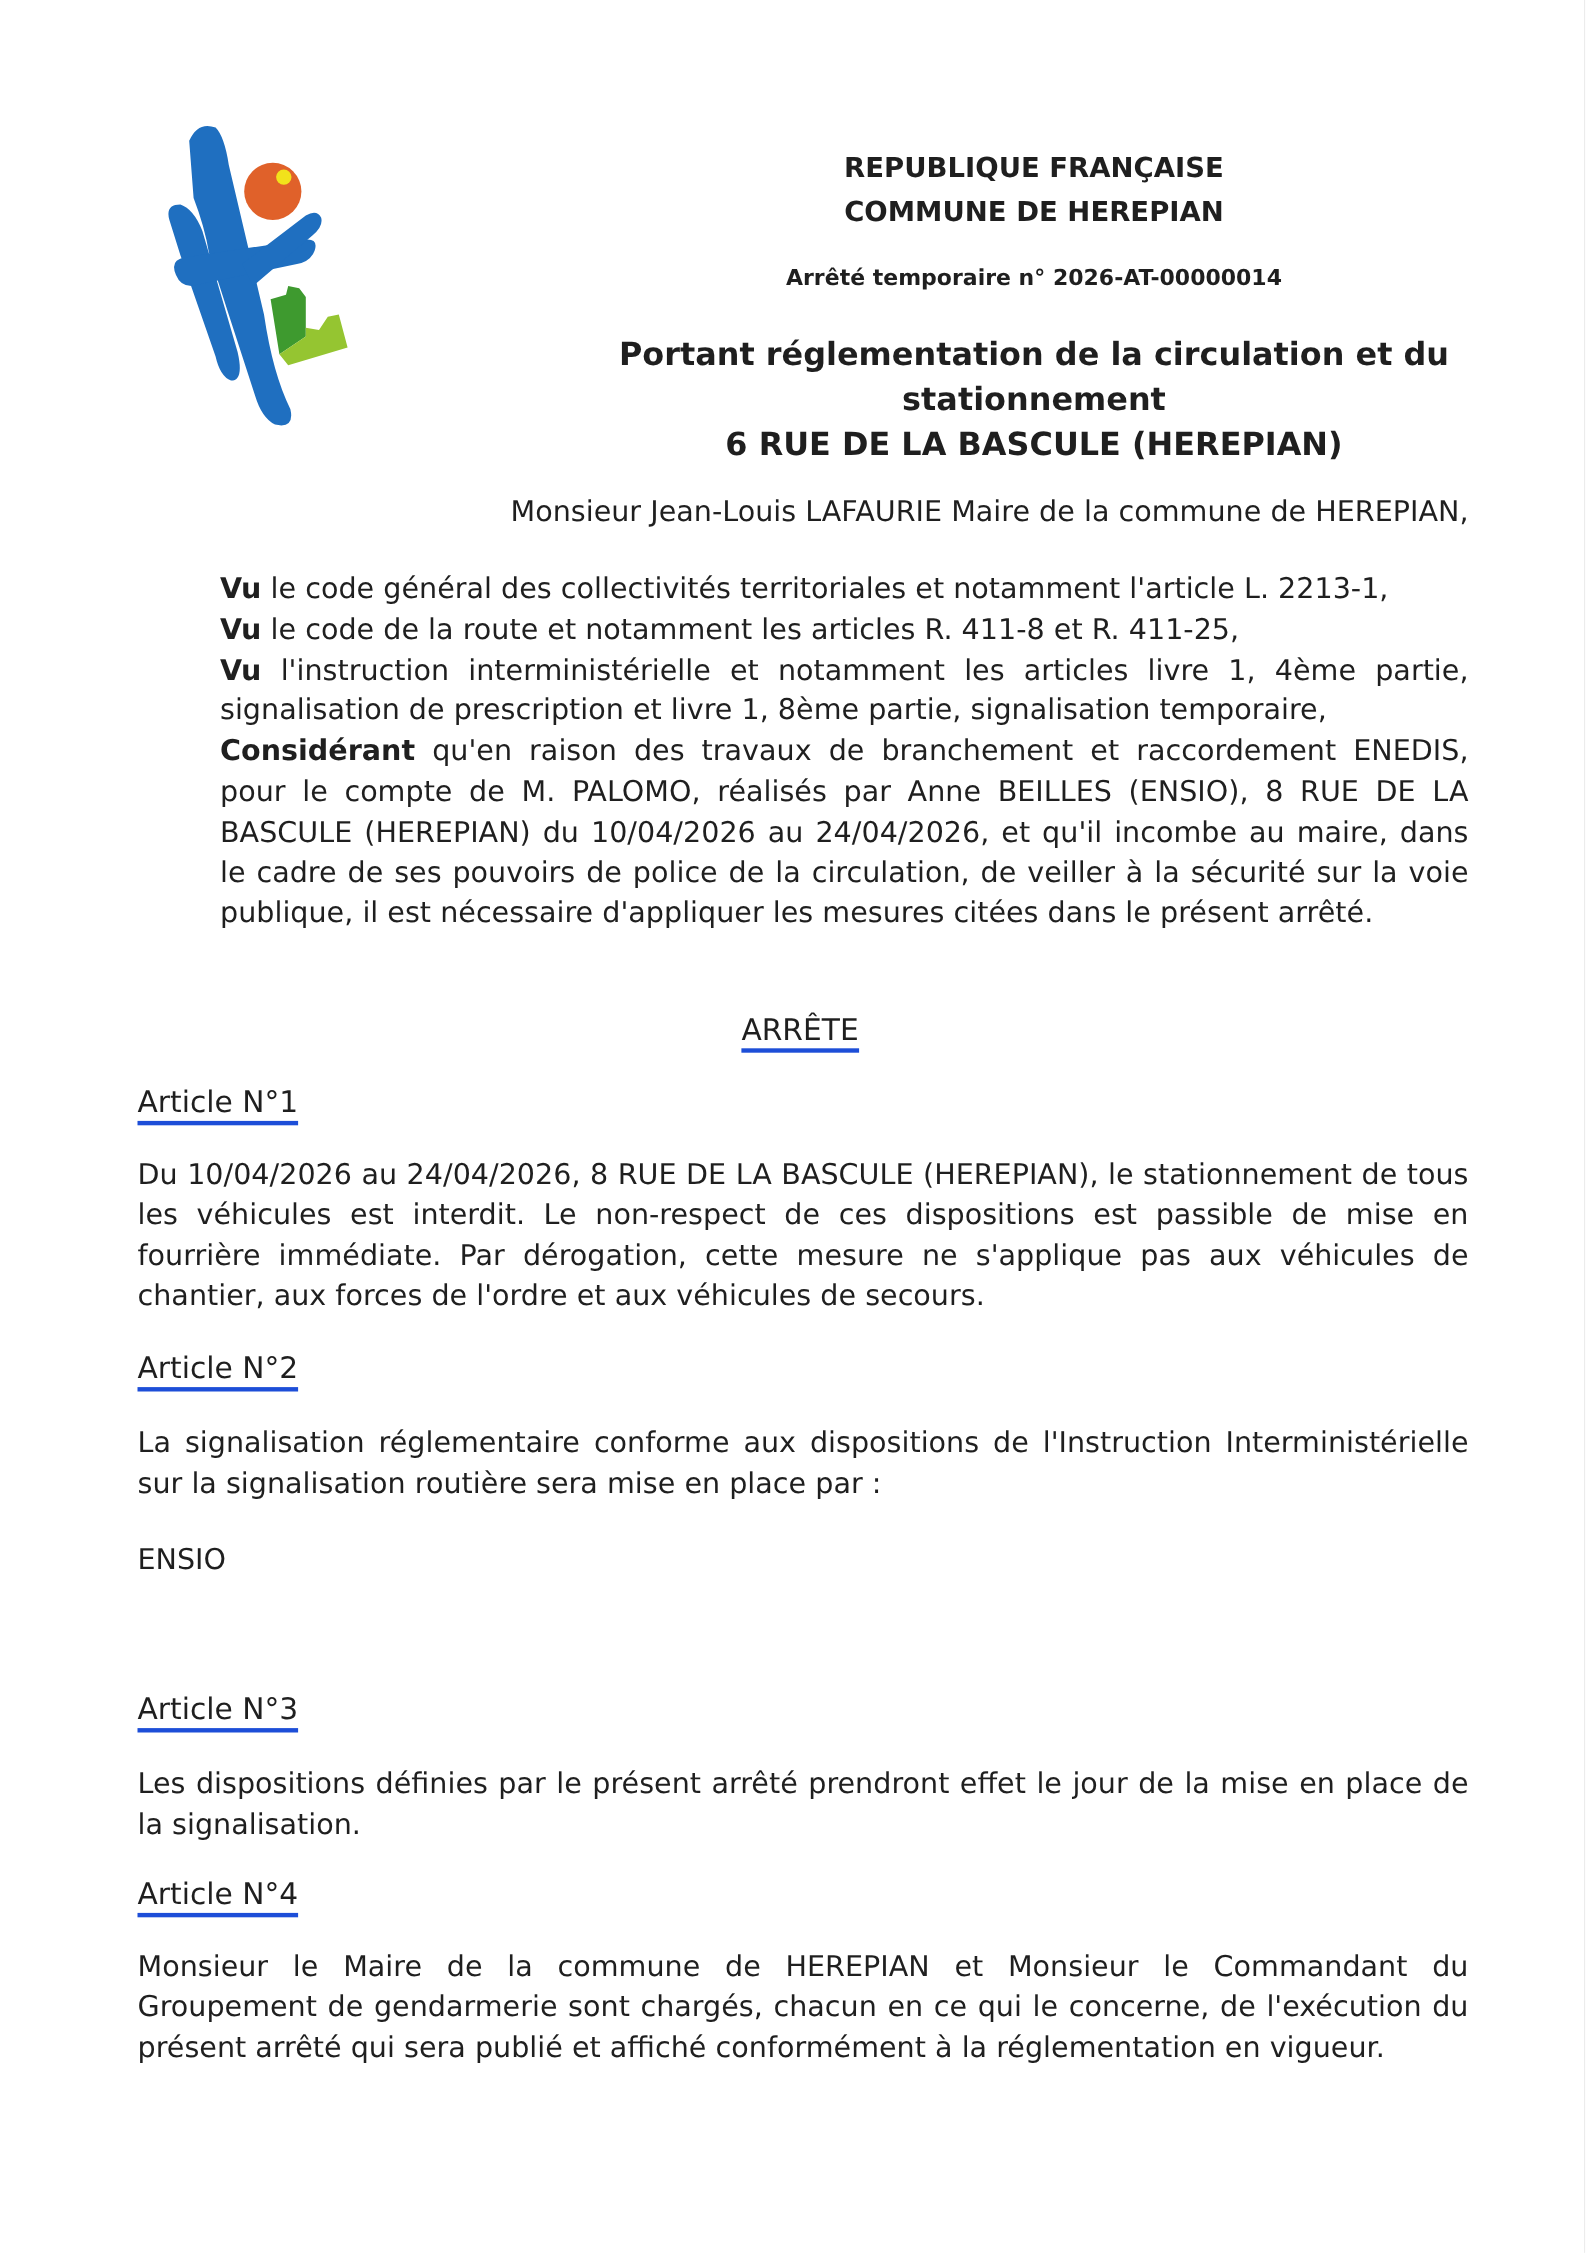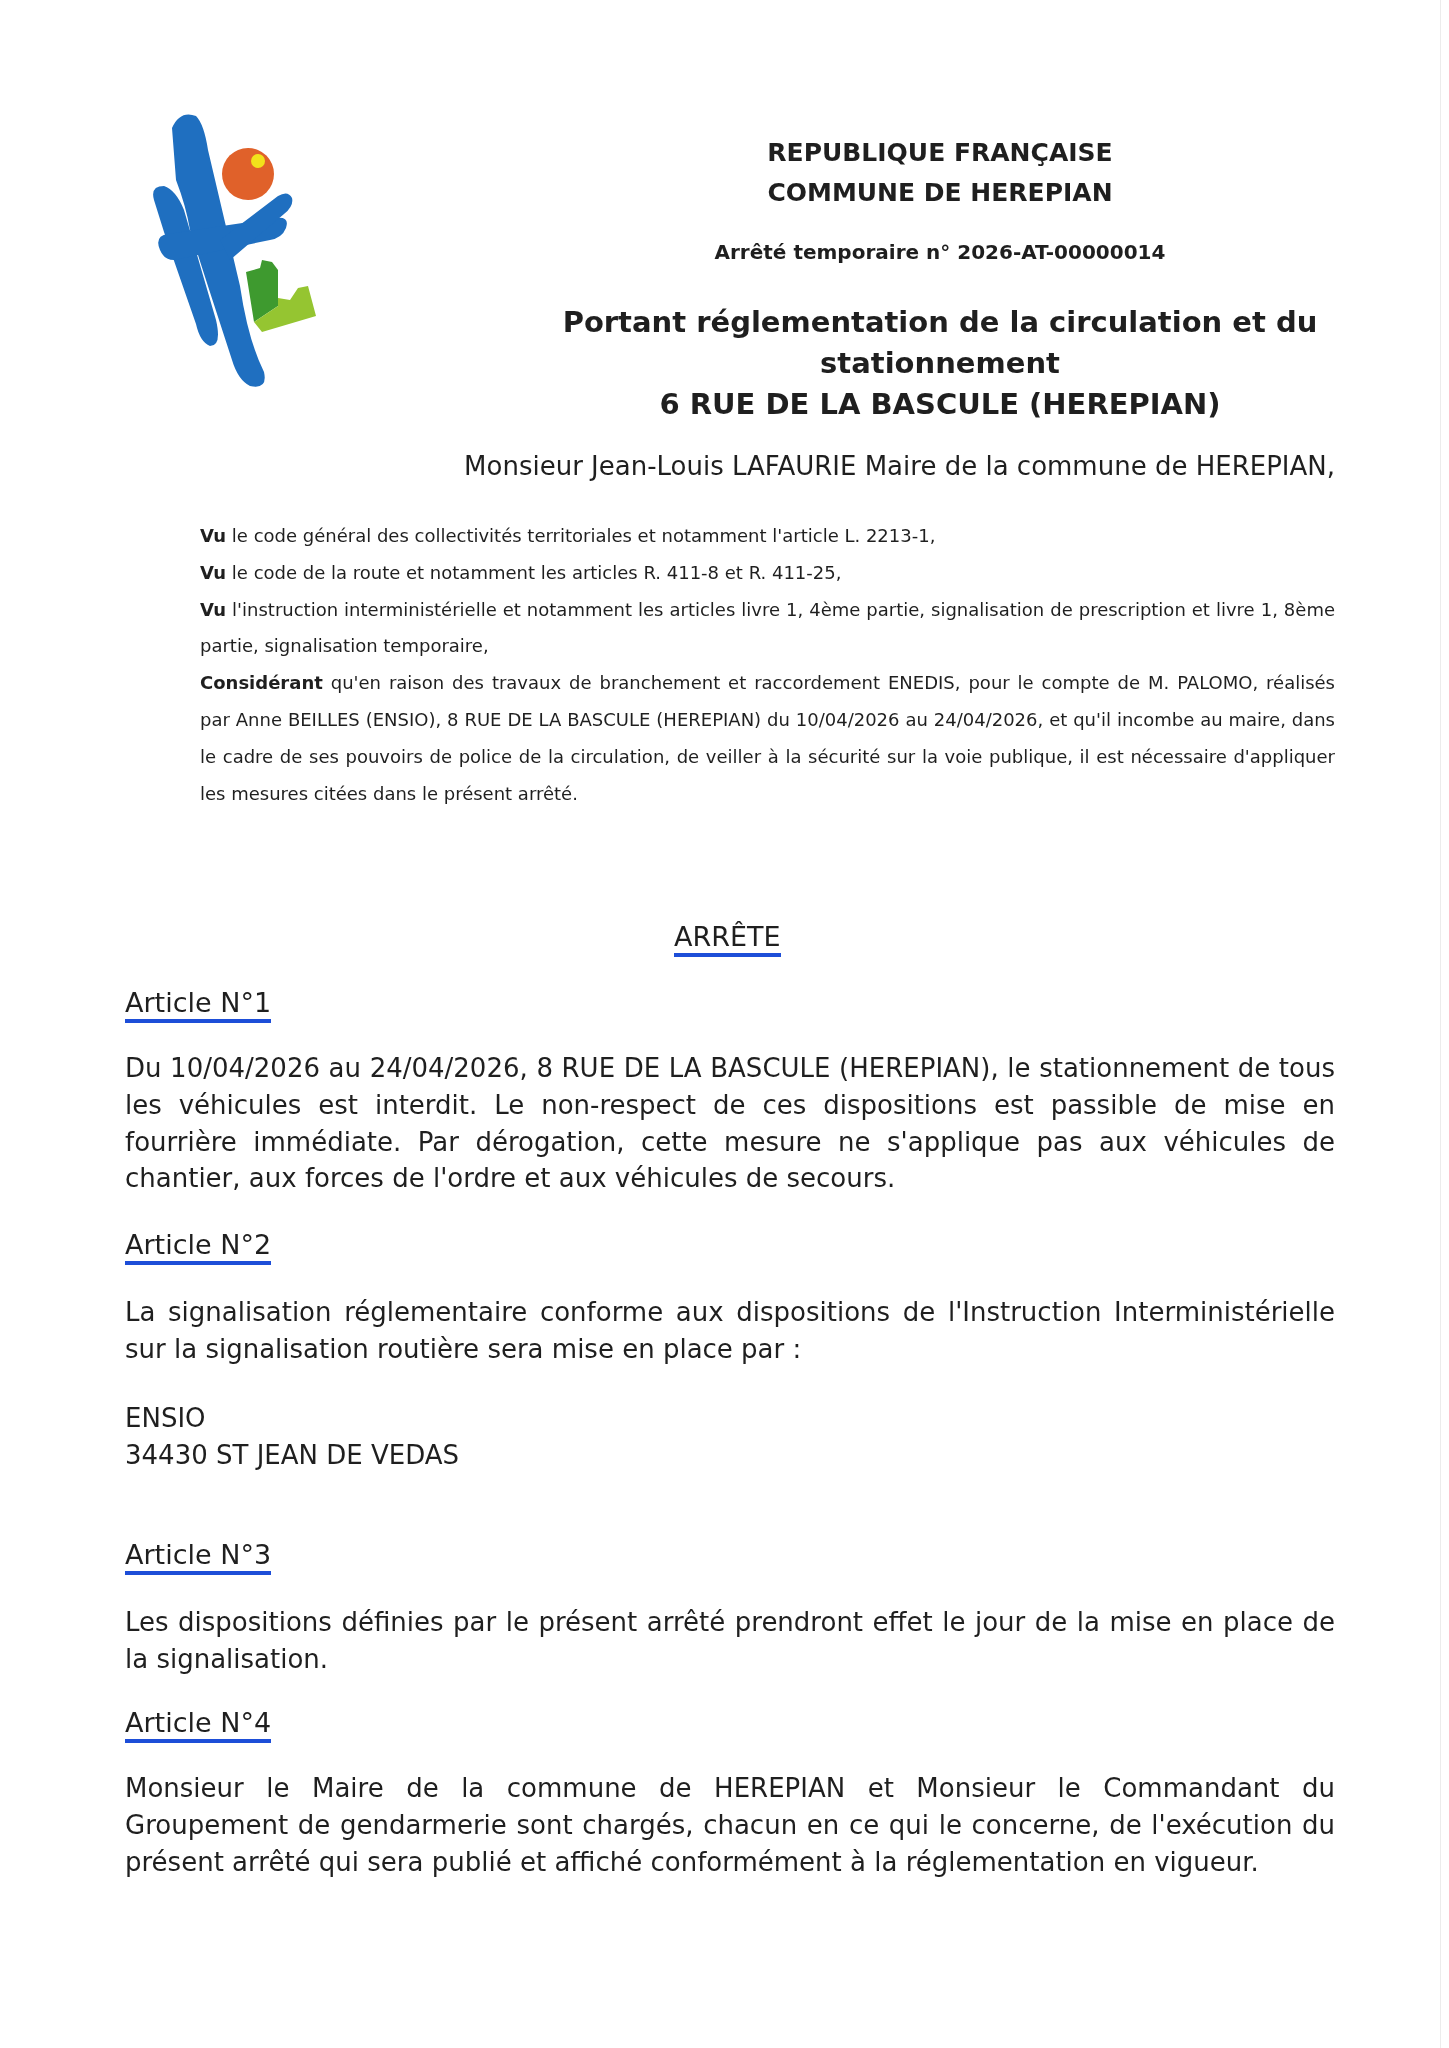--- a/index.html
+++ b/index.html
@@ -8,21 +8,21 @@
     font-family: "DejaVu Sans", sans-serif; color: #1f1f1f;
   }
   .page-edge { position: absolute; top: 0; right: 8px; width: 1px; height: 2048px; background: #ececec; }
   .logo { position: absolute; left: 150px; top: 110px; width: 200px; height: 280px; }
   .header { position: absolute; left: 540px; width: 800px; text-align: center; font-weight: bold; }
   .h-rep { top: 133px; font-size: 25px; line-height: 40px; }
   .h-arr { top: 232px; font-size: 20px; line-height: 40px; }
   .h-port { top: 302px; font-size: 29px; line-height: 41px; }
   .body-text { position: absolute; left: 125px; width: 1210px; font-size: 26px; line-height: 36.8px; text-align: right; }
   .intro { top: 448px; }
-  .vu-block { position: absolute; left: 200px; width: 1135px; top: 518px; font-size: 18px; line-height: 36.8px; text-align: justify; }
+  .vu-block { position: absolute; left: 200px; width: 1135px; top: 518px; font-size: 26px; line-height: 36.8px; text-align: justify; }
   .vu-line { display: block; }
   .b { font-weight: bold; }
   .section-title { position: absolute; font-size: 27px; font-weight: normal; border-bottom: 4px solid #1d4ed8; line-height: 30px; padding-bottom: 1px; }
   .arrete-title { left: 674px; top: 922px; }
   .art { left: 125px; }
   .para { position: absolute; left: 125px; width: 1210px; font-size: 26px; line-height: 36.8px; text-align: justify; text-align-last: left; }
   .addr { position: absolute; left: 125px; width: 1210px; text-align: left; font-size: 26px; line-height: 36.8px; }
 </style>
 </head>
 <body>
@@ -66,20 +66,19 @@
 
 <div class="section-title arrete-title">ARRÊTE</div>
 
 <div class="section-title art" style="top:988px">Article N°1</div>
 <div class="para" style="top:1050px">Du 10/04/2026 au 24/04/2026, 8 RUE DE LA BASCULE (HEREPIAN),  le stationnement de tous les véhicules est interdit. Le non-respect de ces dispositions est passible de mise en fourrière immédiate. Par dérogation, cette mesure ne s'applique pas aux véhicules de chantier, aux forces de l'ordre et aux véhicules de secours.</div>
 
 <div class="section-title art" style="top:1230px">Article N°2</div>
 <div class="para" style="top:1294px">La signalisation réglementaire conforme aux dispositions de l'Instruction Interministérielle sur la signalisation routière sera mise en place par :</div>
 <div class="addr" style="top:1400px">
   <div>ENSIO</div>
-  <div>34430 ST JEAN DE VEDAS</div>
 </div>
 
 <div class="section-title art" style="top:1540px">Article N°3</div>
 <div class="para" style="top:1604px">Les dispositions définies par le présent arrêté prendront effet le jour de la mise en place de la signalisation.</div>
 
 <div class="section-title art" style="top:1708px">Article N°4</div>
 <div class="para" style="top:1770px">Monsieur le Maire de la commune de HEREPIAN et Monsieur le Commandant du Groupement de gendarmerie sont chargés, chacun en ce qui le concerne, de l'exécution du présent arrêté qui sera publié et affiché conformément à la réglementation en vigueur.</div>
 
 </body></html>

